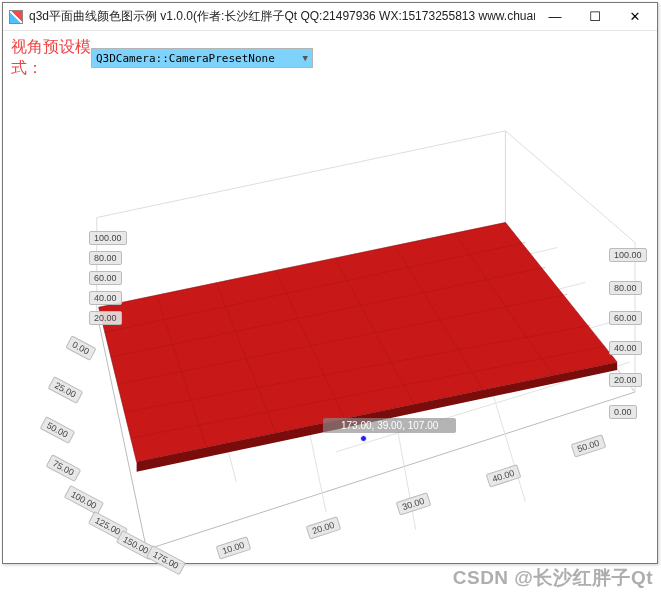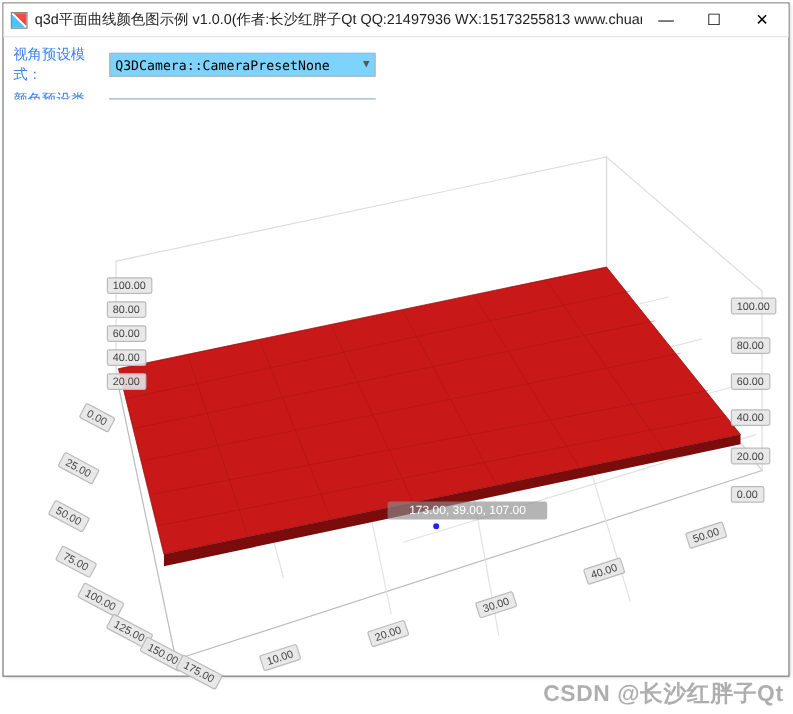--- a/index.html
+++ b/index.html
@@ -5,21 +5,21 @@
   * { box-sizing: border-box; margin: 0; padding: 0; }
   body { font-family: "Microsoft YaHei", sans-serif; font-size: 12px; background: #fff; width: 661px; height: 595px; position: relative; overflow: hidden; }
   .window { width: 656px; height: 562px; border: 1px solid #777; background: #fff; position: relative; margin: 2px; box-shadow: 1px 1px 3px rgba(0,0,0,.2); }
   .titlebar { height: 28px; background: #fff; display: flex; align-items: center; padding: 0 2px 0 6px; border-bottom: 1px solid #e6e6e6; }
   .title-icon { width: 14px; height: 14px; margin-right: 6px; background: linear-gradient(45deg,#4cc2ff 45%,#fff 46% 54%,#ff4646 55%); border:1px solid #888; }
   .title-text { flex: 1; font-size: 12px; color: #222; white-space: nowrap; overflow: hidden; }
   .win-btns { display: flex; }
   .win-btn { width: 40px; height: 26px; display: flex; align-items: center; justify-content: center; font-size: 13px; }
   .controls { padding: 6px 8px 2px 8px; }
   .ctrl-row { display: flex; align-items: center; margin-bottom: 4px; }
-  .ctrl-label { width: 80px; font-size: 12px; color: #3b82f6; }
+  .ctrl-label { width: 80px; font-size: 16px; color: #ef4444; }
   .combo { display: flex; align-items: center; width: 222px; height: 20px; border: 1px solid #b5b5b5; background: #7dd3fc; padding: 0 4px; font-family: monospace; font-size: 11px; position: relative; text-align: center; }
   .combo .arrow { position: absolute; right: 4px; font-size: 9px; color: #555; }
   .canvas { position: absolute; left: 4px; right: 4px; top: 80px; bottom: 4px; background: #fff; }
   .tooltip { position: absolute; left: 316px; top: 335px; background: rgba(140,140,140,.65); color: #fff; font-size: 10px; padding: 2px 18px; border-radius: 2px; z-index: 5; }
   .sel-dot { position: absolute; left: 353px; top: 352px; width: 7px; height: 7px; background: #2020ff; border:1px solid #fff; border-radius: 50%; z-index:5; }
   .axis-label { position: absolute; font-size: 9px; color: #444; background: rgba(230,230,230,.9); border:1px solid #bbb; padding: 1px 4px; border-radius: 2px; transform-origin: center; }
   .watermark { position: absolute; right: 8px; bottom: 4px; font-size: 19px; color: rgba(160,160,160,.85); letter-spacing: .5px; pointer-events: none; z-index: 20; font-weight: bold; }
   svg { position:absolute; inset:0; }
 </style>
 </head>

